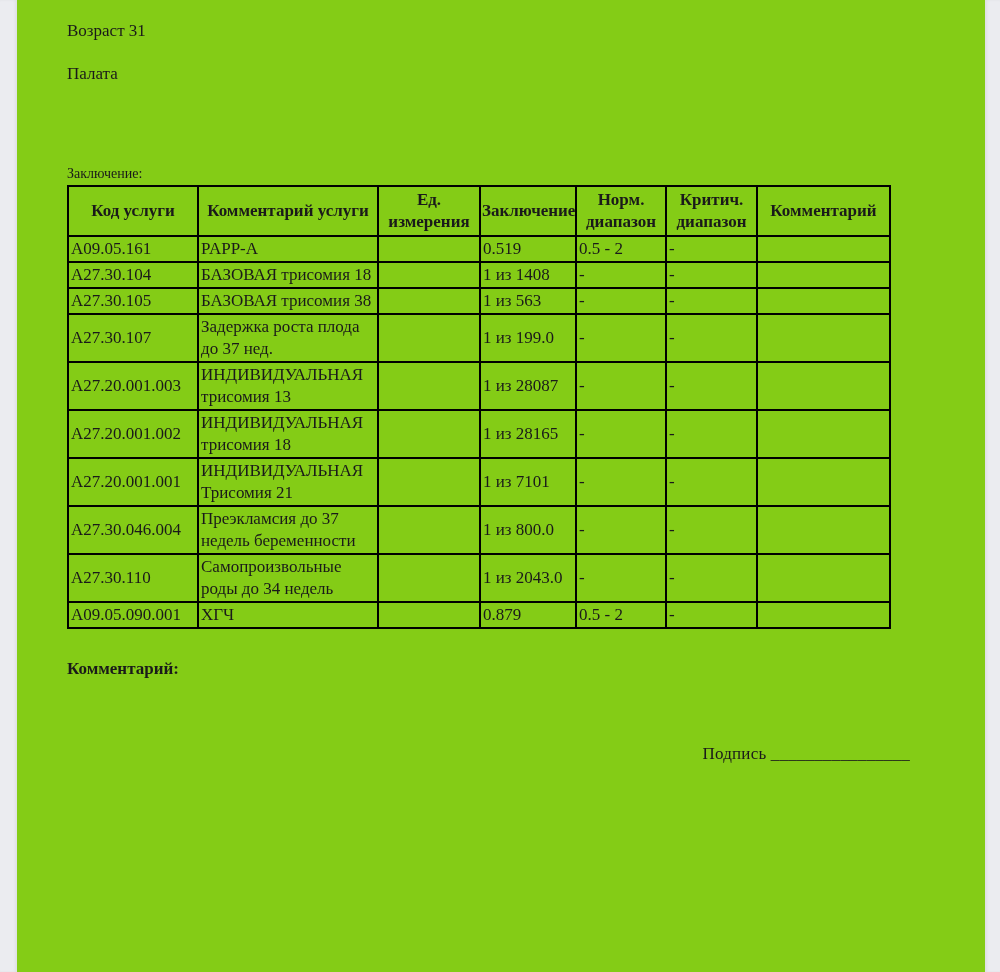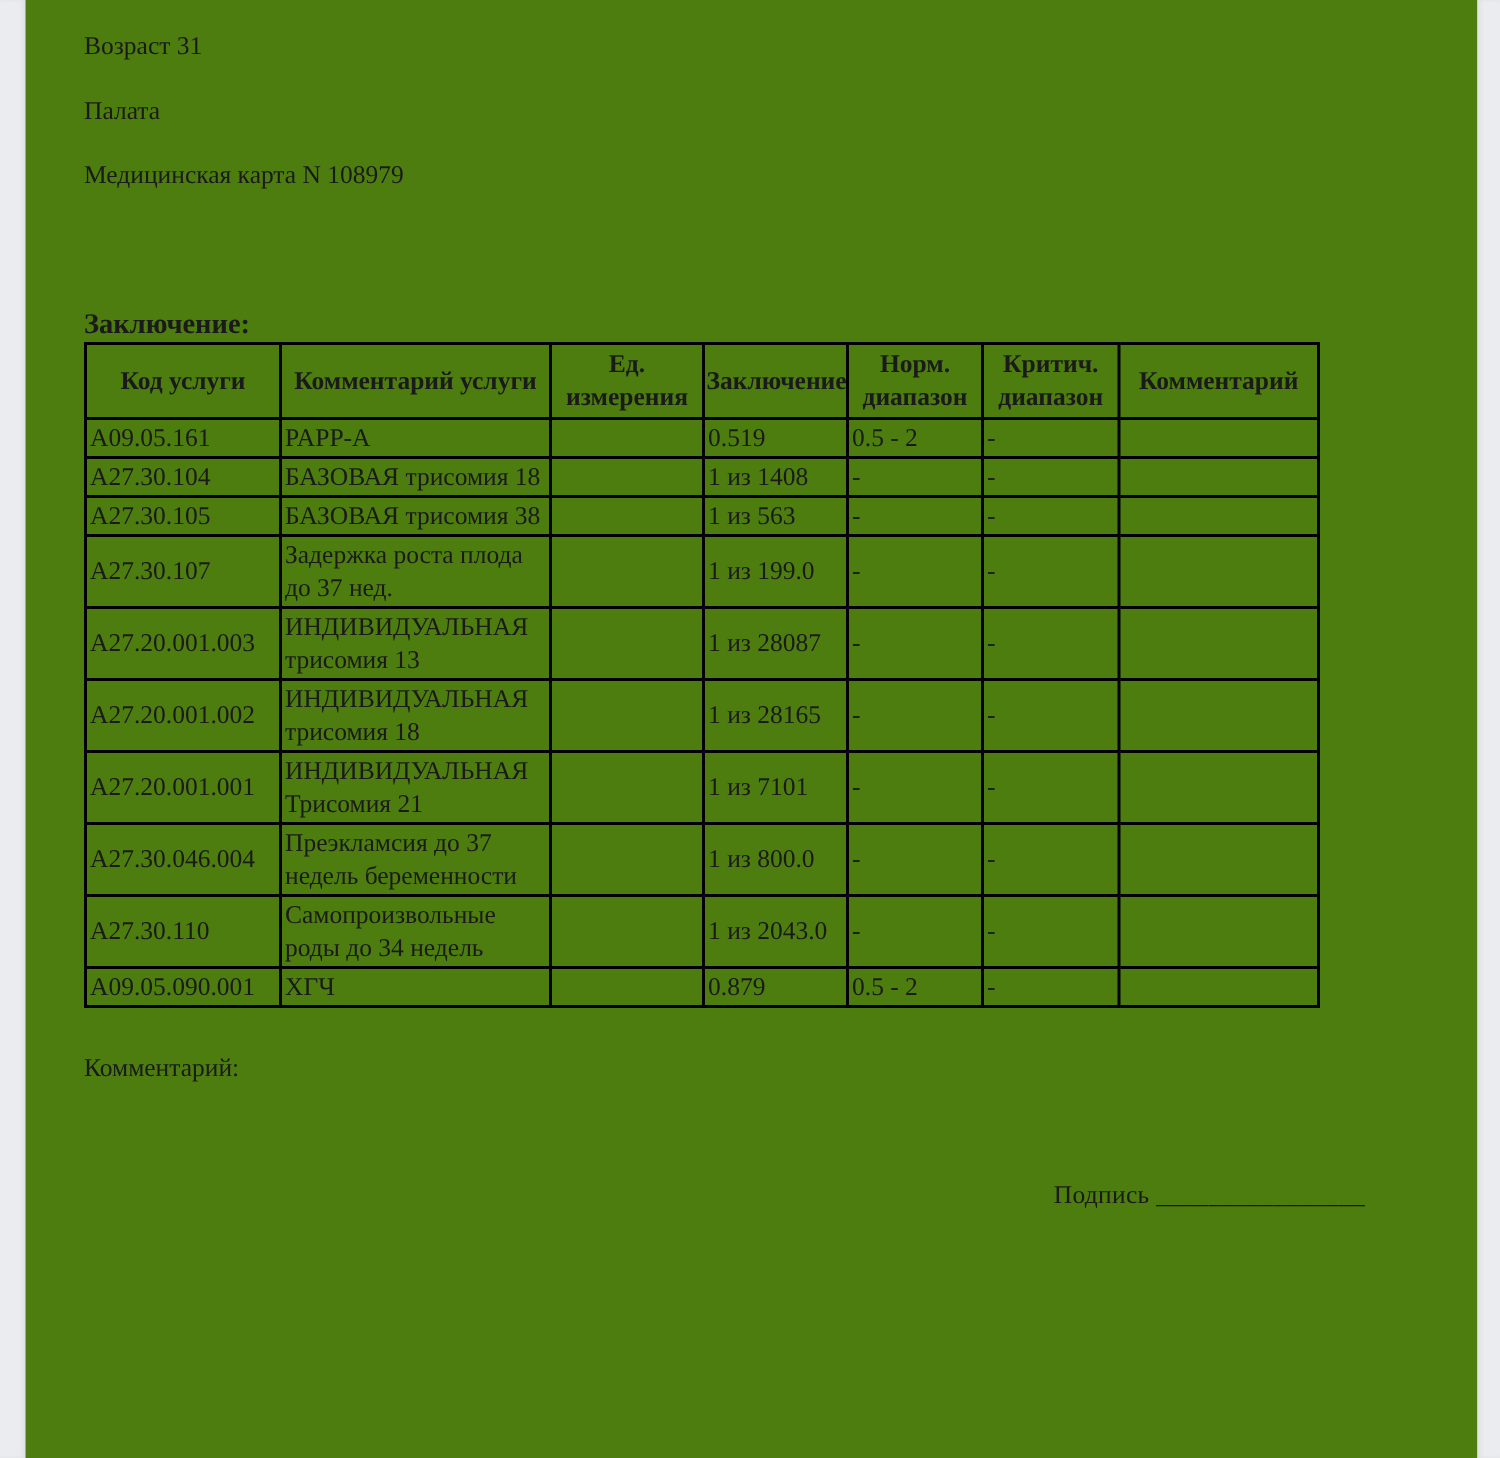--- a/index.html
+++ b/index.html
@@ -17,32 +17,32 @@
   }
   .side-strip {
     flex: 0 0 auto;
     background: #ebecf0;
     height: 100%;
   }
   .side-strip.left  { width: 17px; box-shadow: inset -2px 0 3px rgba(0,0,0,0.05); }
   .side-strip.right { width: 15px; box-shadow: inset 2px 0 3px rgba(0,0,0,0.05); }
   .page {
     flex: 1 1 auto;
-    background: #4d7c0f;
+    background: #84cc16;
     height: 100%;
-    padding: 20px 75px 0 39px;
+    padding: 20px 75px 0 50px;
   }
   .meta-line {
     font-size: 17px;
     line-height: 22px;
     margin-bottom: 21px;
   }
   .conclusion-label {
-    font-size: 19px;
-    font-weight: bold;
+    font-size: 14px;
+    font-weight: normal;
     line-height: 18px;
     margin-top: 80px;
   }
   table.results {
     margin-top: 2px;
     border-collapse: collapse;
     table-layout: fixed;
     width: 822px;
     font-size: 17px;
   }
@@ -66,39 +66,39 @@
   col.c1 { width: 180px; }
   col.c2 { width: 102px; }
   col.c3 { width: 96px; }
   col.c4 { width: 90px; }
   col.c5 { width: 91px; }
   col.c6 { width: 133px; }
   .comment-label {
     font-size: 17px;
     line-height: 22px;
     margin-top: 29px;
+    font-weight: bold;
   }
   .signature-row {
     font-size: 17px;
     line-height: 22px;
     margin-top: 63px;
     text-align: right;
     letter-spacing: 0.2px;
   }
 </style>
 </head>
 <body>
 
 <div class="viewport">
   <div class="side-strip left"></div>
 
   <div class="page">
     <p class="meta-line">Возраст 31</p>
     <p class="meta-line">Палата</p>
-    <p class="meta-line">Медицинская карта N 108979</p>
 
     <p class="conclusion-label">Заключение:</p>
 
     <table class="results">
       <colgroup>
         <col class="c0">
           <col class="c1">
           <col class="c2">
           <col class="c3">
           <col class="c4">

